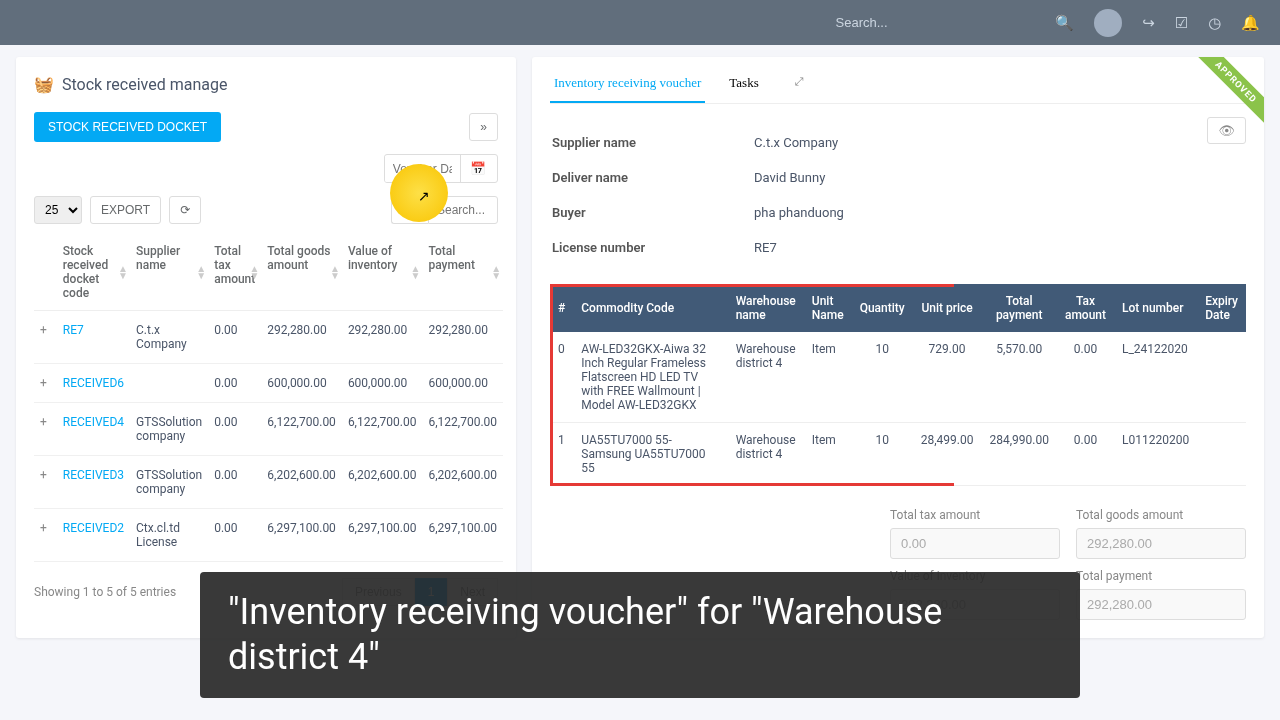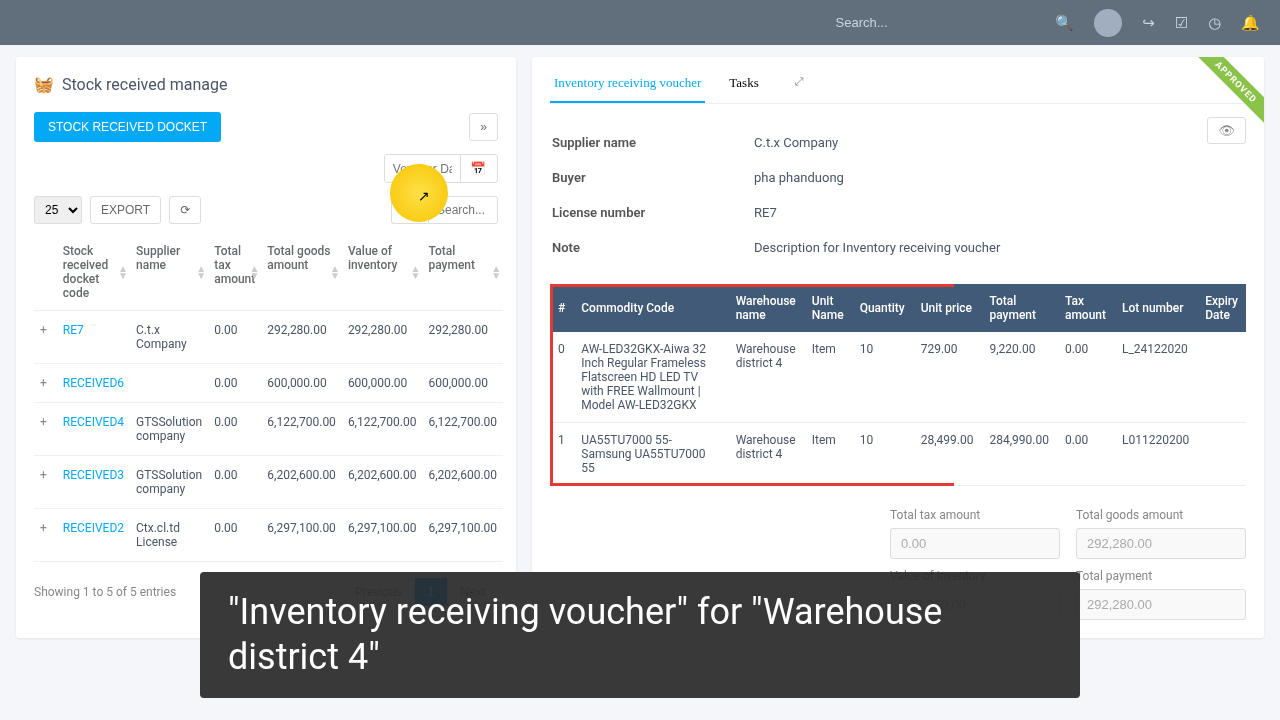--- a/index.html
+++ b/index.html
@@ -46,21 +46,21 @@
 .approved-ribbon { position: absolute; top: 0; right: 0; width: 70px; height: 70px; overflow: hidden; }
 .approved-ribbon span { position: absolute; display: block; width: 100px; padding: 4px 0; background: #8bc34a; color: #fff; font-size: 9px; font-weight: bold; text-align: center; transform: rotate(45deg); top: 16px; right: -22px; letter-spacing: 1px; }
 .detail-table { width: 100%; font-size: 13px; }
 .detail-table td { padding: 9px 0; }
 .detail-table td:first-child { font-weight: 600; color: #555; width: 200px; }
 .print-btn { border: 1px solid #ddd; padding: 6px 10px; border-radius: 3px; color: #888; cursor: pointer; display: inline-flex; align-items: center; gap: 4px; }
 .items-table-wrap { margin-top: 18px; position: relative; }
 .items-table { width: 100%; border-collapse: collapse; font-size: 12px; }
 .items-table thead { background: #415a77; color: #fff; }
 .items-table th { padding: 10px 8px; text-align: left; font-weight: 500; font-size: 12px; }
-.items-table th.right, .items-table td.right { text-align: left; }
+.items-table th.right, .items-table td.right { text-align: center; }
 .items-table td { padding: 10px 8px; border-bottom: 1px solid #eee; vertical-align: top; }
 .red-highlight { position: absolute; top: 0; left: 0; width: 58%; height: 100%; border: 3px solid #e53935; border-right: none; pointer-events: none; }
 .totals { display: flex; gap: 16px; margin-top: 22px; justify-content: flex-end; }
 .totals .col { width: 170px; }
 .totals label { font-size: 12px; color: #888; display: block; margin-bottom: 6px; }
 .totals input { width: 100%; border: 1px solid #ddd; padding: 7px 10px; border-radius: 3px; font-size: 13px; background: #f9f9f9; color: #aaa; }
 .yellow-cursor { position: absolute; width: 58px; height: 58px; border-radius: 50%; background: radial-gradient(circle, #fde047 0%, #facc15 70%, rgba(250,204,21,0) 100%); left: 390px; top: 164px; z-index: 50; pointer-events: none; }
 .yellow-cursor::after { content: '↖'; position: absolute; left: 28px; top: 24px; font-size: 14px; color: #000; transform: scaleX(-1); }
 .caption { position: fixed; bottom: 22px; left: 200px; right: 200px; background: rgba(40,40,40,0.92); color: #fff; font-size: 36px; padding: 18px 28px; border-radius: 4px; line-height: 1.25; }
 </style>
@@ -188,30 +188,30 @@
       <div class="expand-ico">⤢</div>
     </div>
     <div class="eye-btn">👁</div>
     <table class="detail-table">
       <tbody>
           <tr>
             <td>Supplier name</td>
             <td>C.t.x Company</td>
           </tr>
       <tr>
+            <td>Deliver name</td>
+            <td>David Bunny</td>
+          </tr>
+      <tr>
             <td>Buyer</td>
             <td>pha phanduong</td>
           </tr>
       <tr>
             <td>License number</td>
             <td>RE7</td>
-          </tr>
-      <tr>
-            <td>Note</td>
-            <td>Description for Inventory receiving voucher</td>
           </tr>
     </tbody>
       </table>
 
     <div class="items-table-wrap">
       <table class="items-table">
         <thead>
             <tr>
           <th>#</th>
           <th style="width:210px">Commodity Code</th>
@@ -226,21 +226,21 @@
         </tr>
           </thead>
         <tbody id="item-rows">
             <tr>
               <td>0</td>
     <td>AW-LED32GKX-Aiwa 32 Inch Regular Frameless Flatscreen HD LED TV with FREE Wallmount | Model AW-LED32GKX</td>
     <td>Warehouse district 4</td>
     <td>Item</td>
     <td class="right">10</td>
     <td class="right">729.00</td>
-    <td class="right">9,220.00</td>
+    <td class="right">5,570.00</td>
     <td class="right">0.00</td>
     <td>L_24122020</td>
     <td></td>
             </tr>
             <tr>
               <td>1</td>
     <td>UA55TU7000 55-Samsung UA55TU7000 55</td>
     <td>Warehouse district 4</td>
     <td>Item</td>
     <td class="right">10</td>

